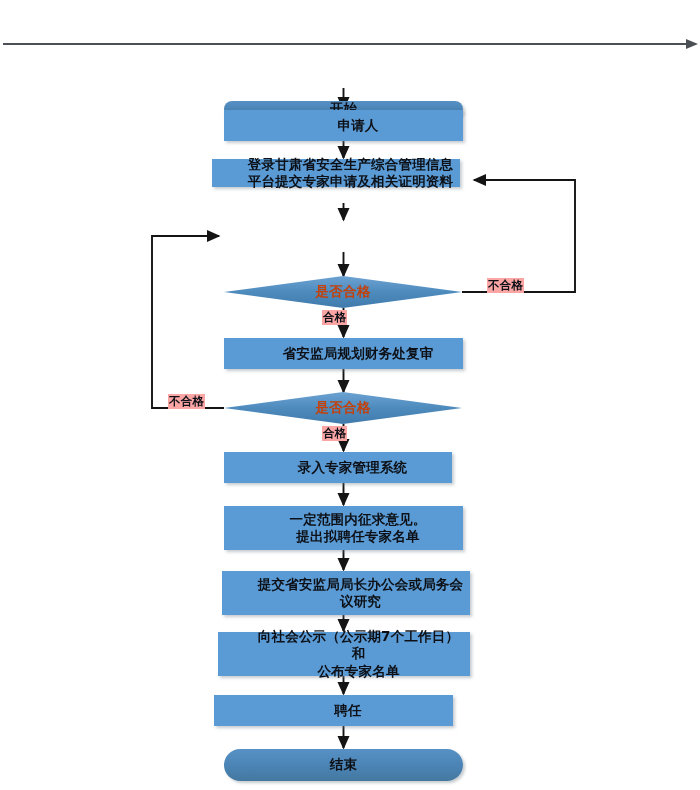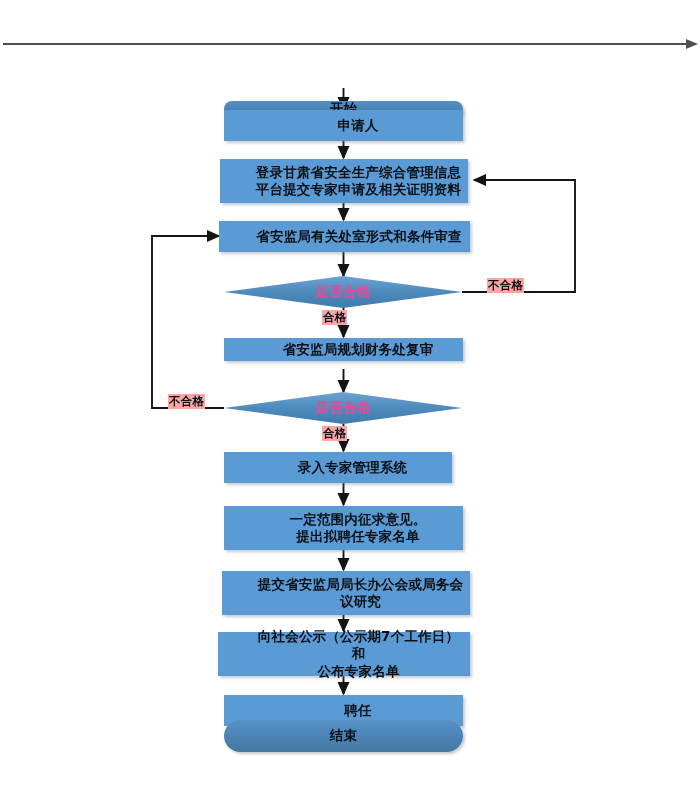--- a/index.html
+++ b/index.html
@@ -90,21 +90,21 @@
     clip-path: polygon(0% 50%, 50% 0%, 100% 50%, 50% 100%);
   }
   .decision .dia-label {
     position: absolute;
     inset: 0;
     display: flex;
     align-items: center;
     justify-content: center;
     font-size: 13.5px;
     font-weight: bold;
-    color: #ec4899;
+    color: #c2410c;
     letter-spacing: 0.4px;
   }
 
   
   .connectors {
     position: absolute;
     left: 0;
     top: 0;
     width: 700px;
     height: 790px;
@@ -173,35 +173,32 @@
   </svg>
 
   <div class="node terminator" style="left:224px; top:56px; width:239px; height:16px;margin-top:45px;">
     <span class="node-text">开始</span>
   </div>
 
   <div class="node process" style="left:224px; top:110px; width:239px; height:31px;">
     <span class="node-text">申请人</span>
   </div>
 
-  <div class="node process" style="left:220px; top:159px; width:248px; height:44px;">
+  <div class="node process" style="left:212px; top:159px; width:248px; height:28px;">
     <span class="node-text">登录甘肃省安全生产综合管理信息
 平台提交专家申请及相关证明资料</span>
   </div>
 
-  <div class="node process" style="left:219px; top:221px; width:251px; height:31px;">
-    <span class="node-text">省安监局有关处室形式和条件审查</span>
-  </div>
 
   <div class="decision" style="left:224px; top:276px; width:238px; height:32px;">
     <div class="dia-shape"></div>
     <div class="dia-label">是否合格</div>
   </div>
 
-  <div class="node process" style="left:224px; top:338px; width:239px; height:23px;">
+  <div class="node process" style="left:224px; top:338px; width:239px; height:31px;">
     <span class="node-text">省安监局规划财务处复审</span>
   </div>
 
   <div class="decision" style="left:224px; top:392px; width:238px; height:32px;">
     <div class="dia-shape"></div>
     <div class="dia-label">是否合格</div>
   </div>
 
   <div class="node process" style="left:224px; top:452px; width:228px; height:31px;">
     <span class="node-text">录入专家管理系统</span>
@@ -215,25 +212,25 @@
   <div class="node process" style="left:224px; top:506px; width:239px; height:44px;">
     <span class="node-text">一定范围内征求意见。
 提出拟聘任专家名单</span>
   </div>
 
   <div class="node process" style="left:218px; top:632px; width:252px; height:44px;">
     <span class="node-text">向社会公示（公示期7个工作日）和
 公布专家名单</span>
   </div>
 
-  <div class="node process" style="left:224px; top:695px; width:239px; height:31px;">
+  <div class="node process" style="left:214px; top:695px; width:239px; height:31px;">
     <span class="node-text">聘任</span>
   </div>
 
-  <div class="node terminator" style="left:224px; top:720px; width:239px; height:32px;">
+  <div class="node terminator" style="left:224px; top:749px; width:239px; height:32px;">
     <span class="node-text">结束</span>
   </div>
 
   <div class="edge-label" style="left:322px; top:310px;">合格</div>
 
   <div class="edge-label" style="left:487px; top:278px;">不合格</div>
 
   <div class="edge-label" style="left:322px; top:426px;">合格</div>
 
   <div class="edge-label" style="left:168px; top:394px;">不合格</div>

